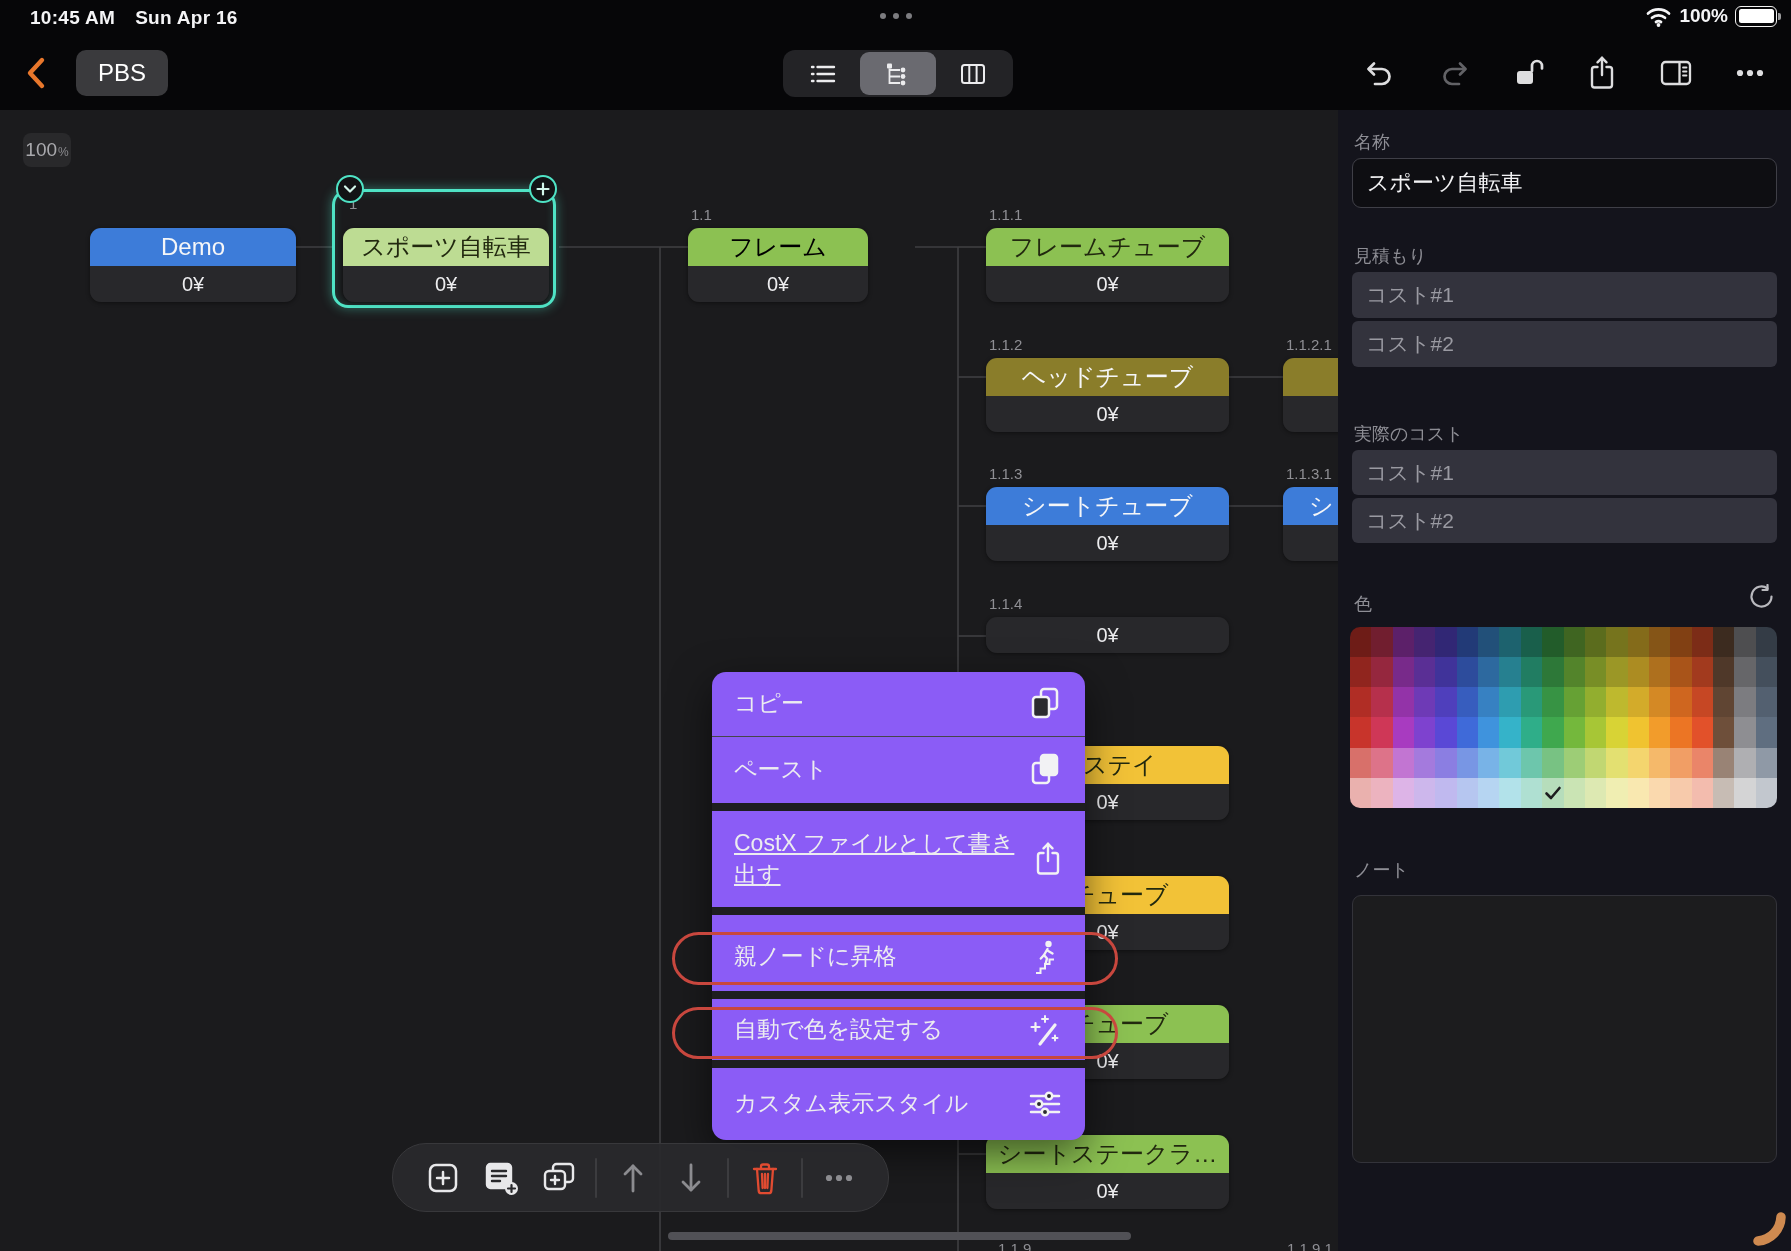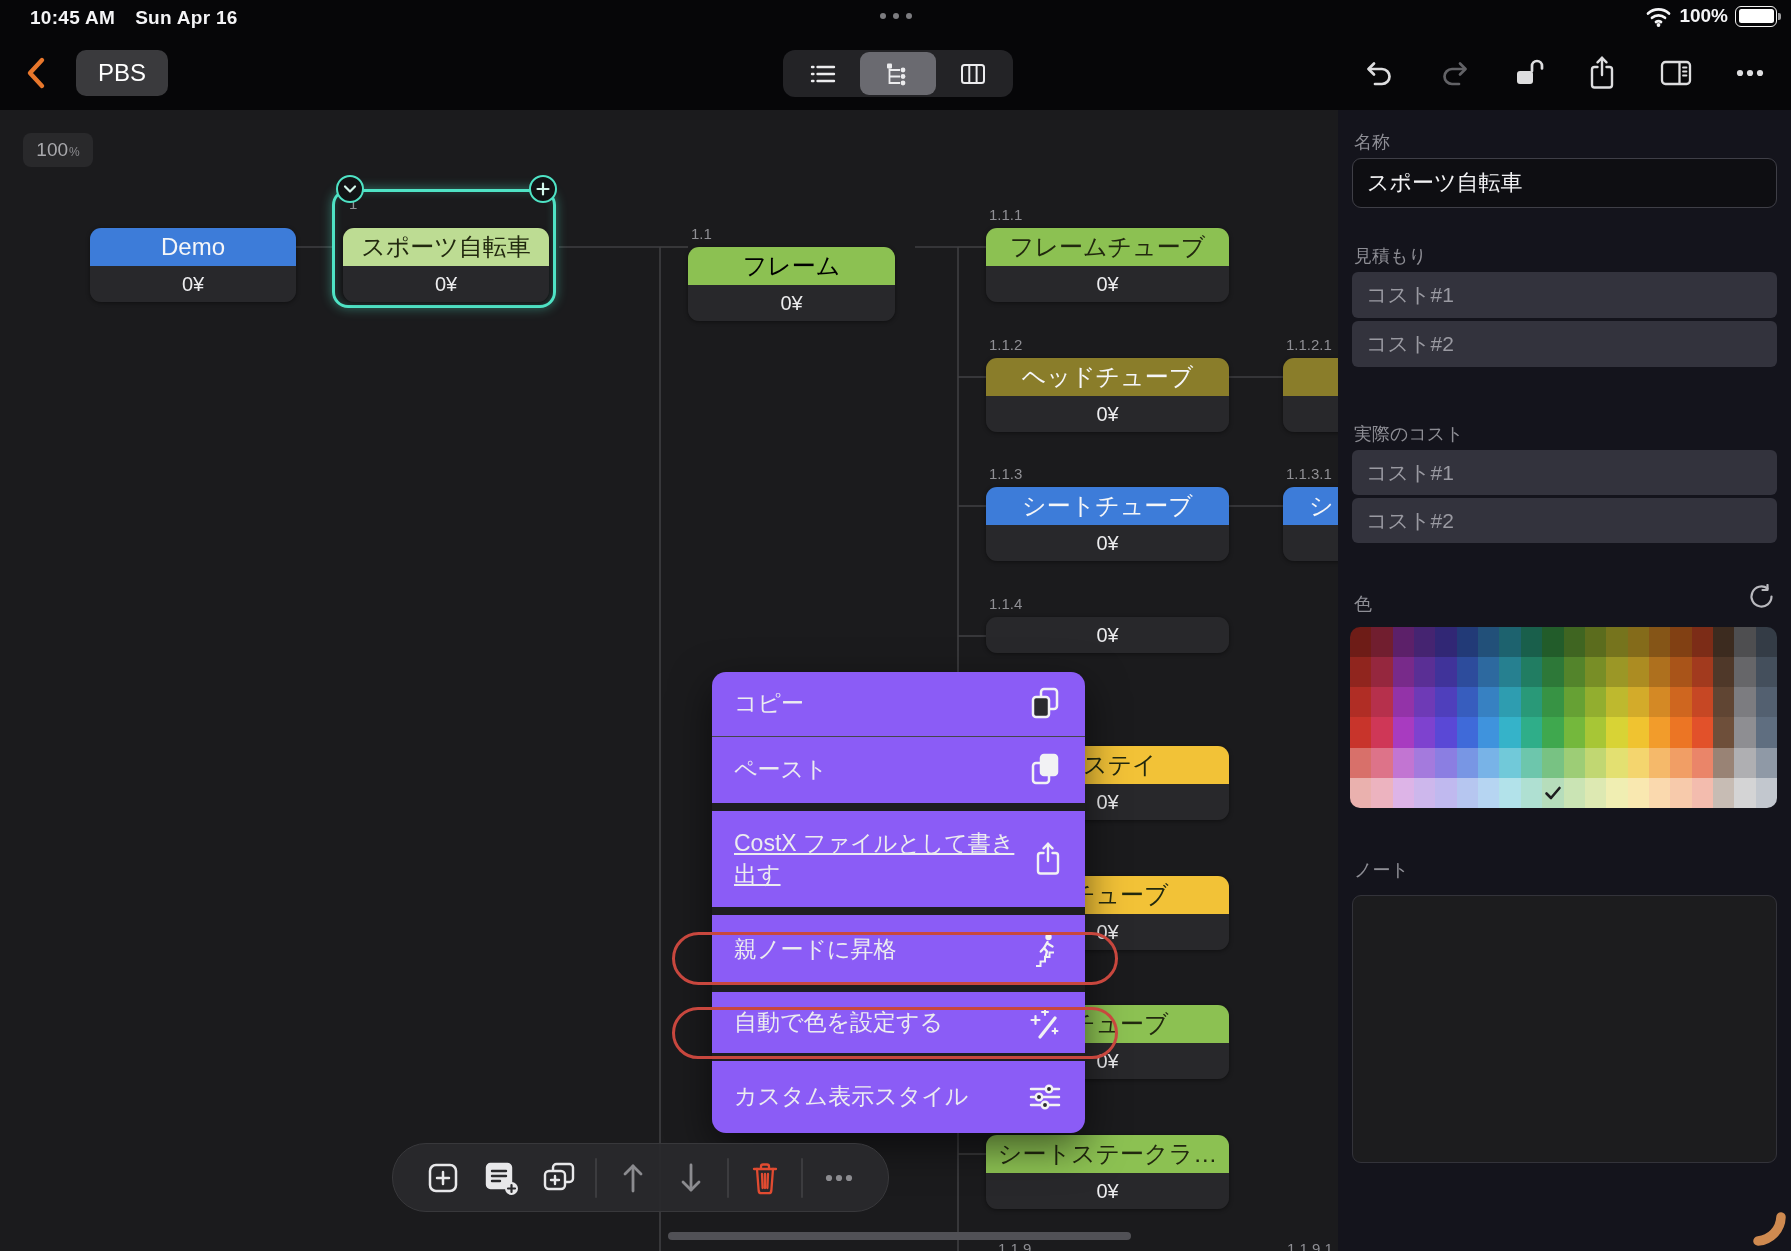--- a/index.html
+++ b/index.html
@@ -25,21 +25,21 @@
 .segmented{position:absolute;left:783px;top:14px;width:230px;height:47px;background:#232326;border-radius:12px;display:flex;padding:2px}
 .seg{flex:1;display:flex;align-items:center;justify-content:center;color:#ececee;border-radius:9px;cursor:pointer}
 .seg.on{background:#6a6a70}
 .nav-actions{position:absolute;right:12px;top:12px;display:flex;gap:16px}
 .nav-btn{width:58px;height:50px;display:flex;align-items:center;justify-content:center;color:#dddddf;background:none;border:none;cursor:pointer}
 .nav-btn.dim{color:#626266}
 
 
 .canvas{position:absolute;left:0;top:110px;width:1338px;height:1141px;background:#1b1b1d;overflow:hidden}
 .wires{position:absolute;left:0;top:0;z-index:1}
-.zoom-badge{position:absolute;left:23px;top:23px;width:70px;height:34px;background:#29292b;border-radius:8px;display:flex;align-items:baseline;justify-content:center;padding-top:6px;z-index:2}
+.zoom-badge{position:absolute;left:23px;top:23px;width:48px;height:34px;background:#29292b;border-radius:8px;display:flex;align-items:baseline;justify-content:center;padding-top:6px;z-index:2}
 .zoom-badge b{font-size:19px;font-weight:400;color:#a9a9ad}
 .zoom-badge s{font-size:12px;text-decoration:none;color:#8a8a8e;margin-left:1px}
 .node{position:absolute;z-index:3}
 .nbox{border-radius:11px;overflow:hidden;box-shadow:0 1px 4px rgba(0,0,0,.45)}
 .nhead{height:38px;display:flex;align-items:center;justify-content:center;font-size:24px;white-space:nowrap}
 .nhead.pad-left{justify-content:flex-start;padding-left:26px}
 .nval{height:36px;background:#28282b;display:flex;align-items:center;justify-content:center;font-size:20px;color:#ededef}
 .nnum{position:absolute;top:-22px;left:3px;font-size:15px;color:#8f8f94}
 .node.sel .nnum{top:-33px;left:6px}
 .ring{position:absolute;left:-11px;top:-39px;width:224px;height:119px;border:3px solid #4fe3c5;border-radius:16px;box-shadow:0 0 12px rgba(79,227,197,.45),inset 0 0 8px rgba(79,227,197,.2);z-index:-1}
@@ -282,21 +282,21 @@
             </span>
           </div>
           <div class="badge b2">
             <span class="icn ">
               <svg width="14" height="14" viewBox="0 0 14 14">
                 <path d="M7 1.5 V12.5 M1.5 7 H12.5" stroke="currentColor" stroke-width="2.2" stroke-linecap="round"></path>
               </svg>
             </span>
           </div>
         </div>
-        <div class="node" style="left: 688px; top: 118px; width: 207px; margin-top: 19px;">
+        <div class="node" style="left: 688px; top: 118px; width: 180px;">
           <div class="nnum">1.1</div>
           <div class="nbox">
       <div class="nhead" style="background:#8cc152;color:#000000">フレーム</div>
       <div class="nval">0¥</div>
     </div>
         </div>
         <div class="node" style="left: 986px; top: 118px; width: 243px;">
           <div class="nnum">1.1.1</div>
           <div class="nbox">
       <div class="nhead" style="background:#8cc152;color:#22290f">フレームチューブ</div>
@@ -561,21 +561,21 @@
           <svg width="30" height="36" viewBox="0 0 30 36">
             <g fill="none" stroke="currentColor" stroke-width="2.4" stroke-linecap="round" stroke-linejoin="round">
               <path d="M10.5 12 H7.5 a2.5 2.5 0 0 0 -2.5 2.5 V30 a2.5 2.5 0 0 0 2.5 2.5 h15 a2.5 2.5 0 0 0 2.5 -2.5 V14.5 a2.5 2.5 0 0 0 -2.5 -2.5 h-3"></path>
               <path d="M15 2.8 V20"></path>
               <path d="M10.5 7.3 L15 2.8 L19.5 7.3"></path>
             </g>
           </svg>
         </span>
       </div>
       <div class="sep-thick"></div>
-      <div class="menu-item" style="min-height: 69px;">
+      <div class="menu-item" style="min-height: 69px; margin-top: 7px;">
         <span class="lbl">親ノードに昇格</span>
         <span class="icn ">
           <svg width="36" height="38" viewBox="0 0 36 38">
             <circle cx="21.5" cy="6" r="3.2" fill="currentColor"></circle>
             <g fill="none" stroke="currentColor" stroke-width="2.4" stroke-linecap="round" stroke-linejoin="round">
               <path d="M20.5 11 L17 17 L20 20.5 L18.5 26"></path>
               <path d="M20.8 12.8 L25.5 15.5"></path>
               <path d="M17 17 L13.8 20.5"></path>
             </g>
             <path d="M9 35 h4.5 v-4.5 h4.5 V26 h4.5 v-4.5 h4.5" fill="none" stroke="currentColor" stroke-width="2"></path>

